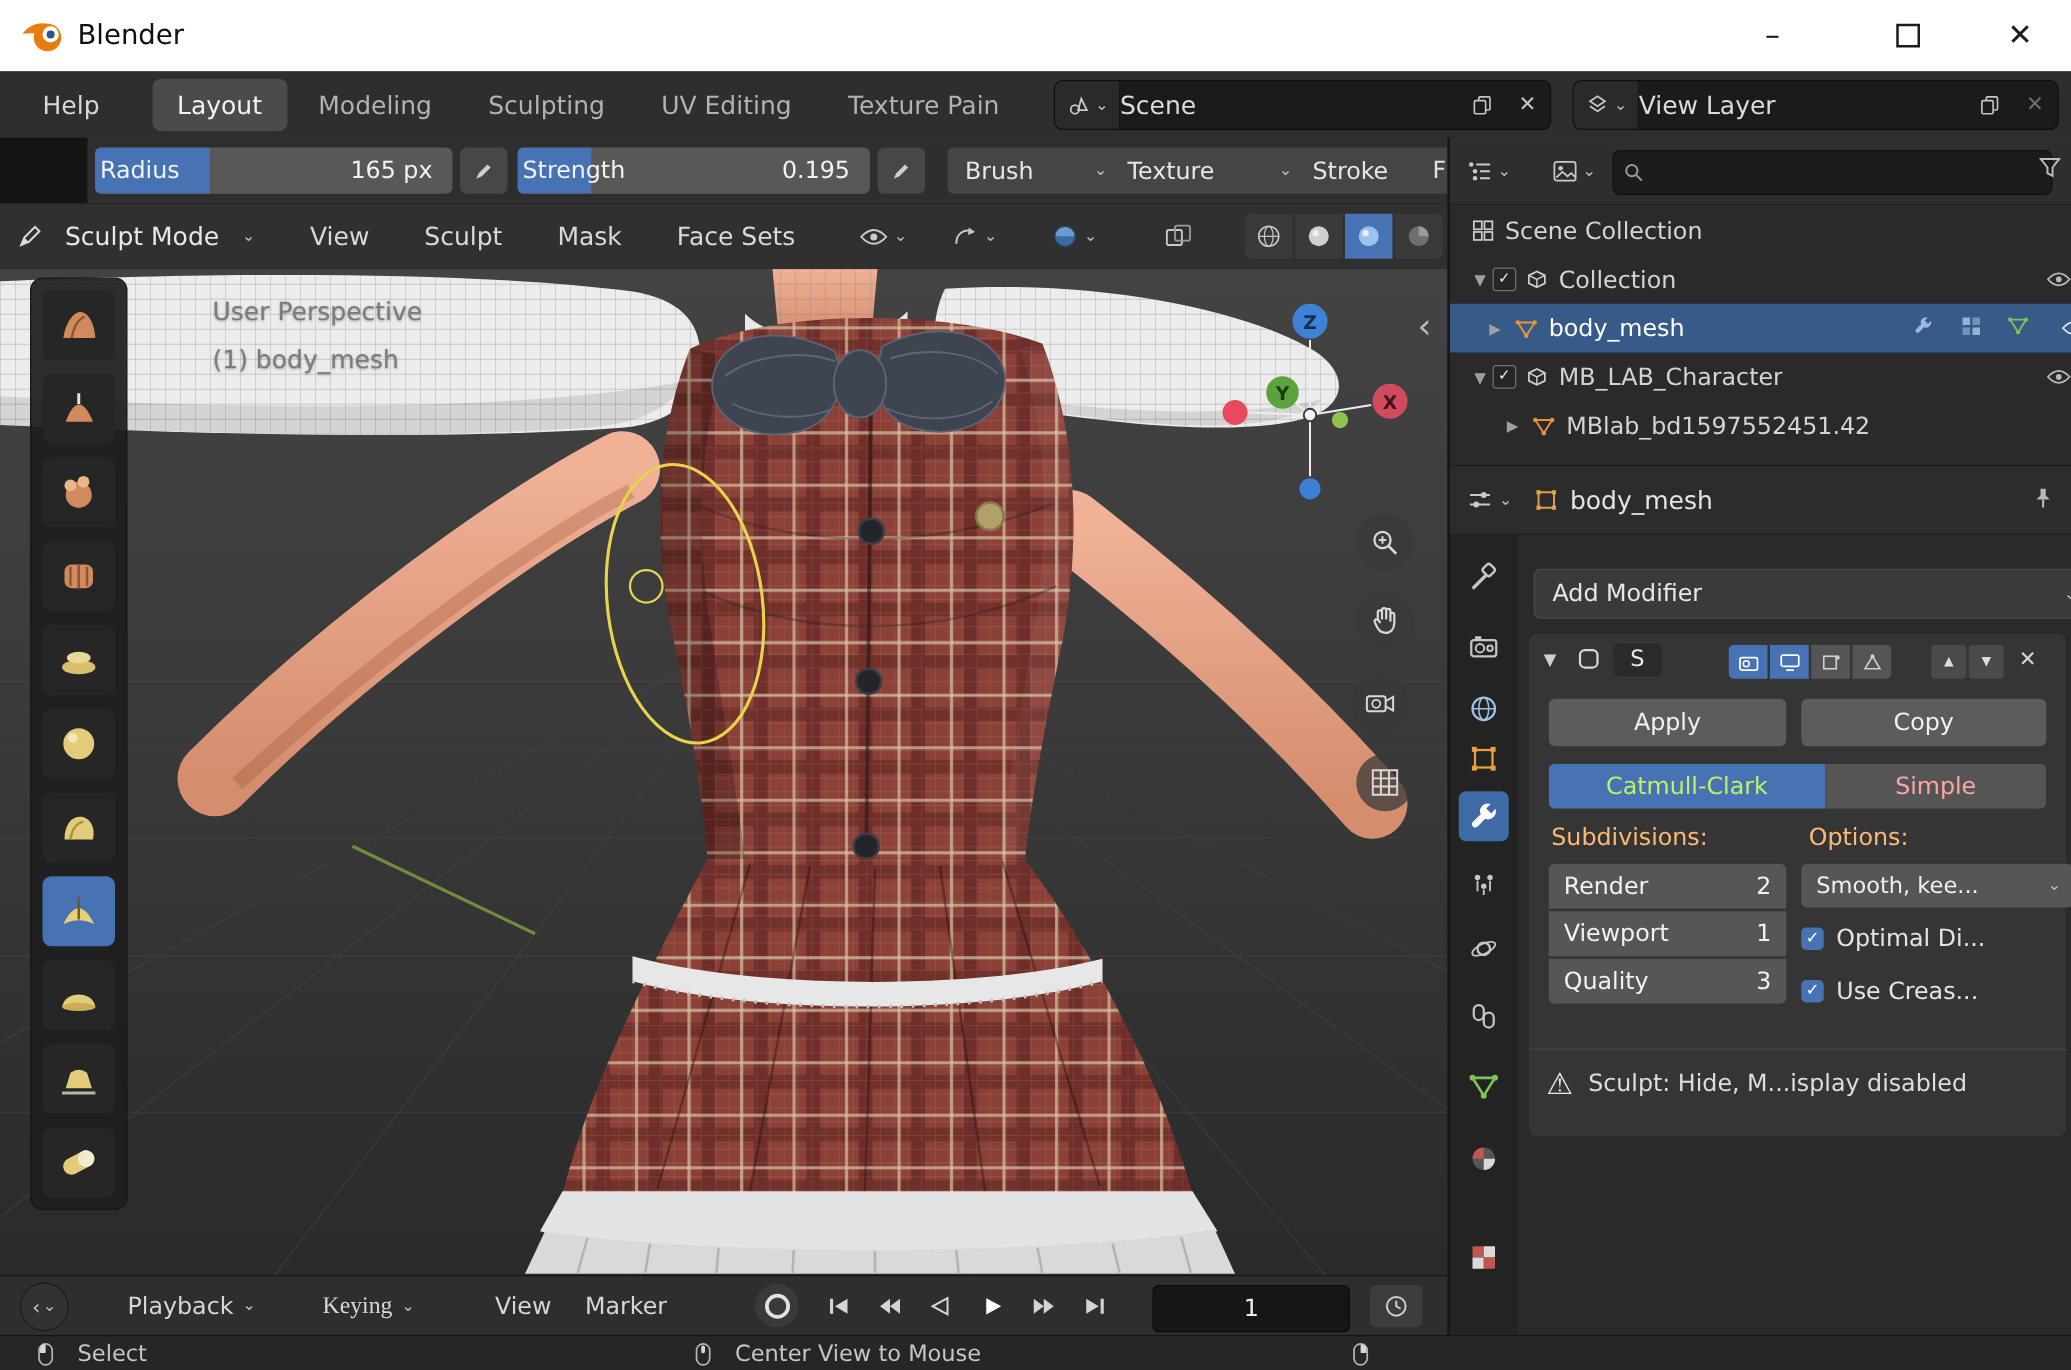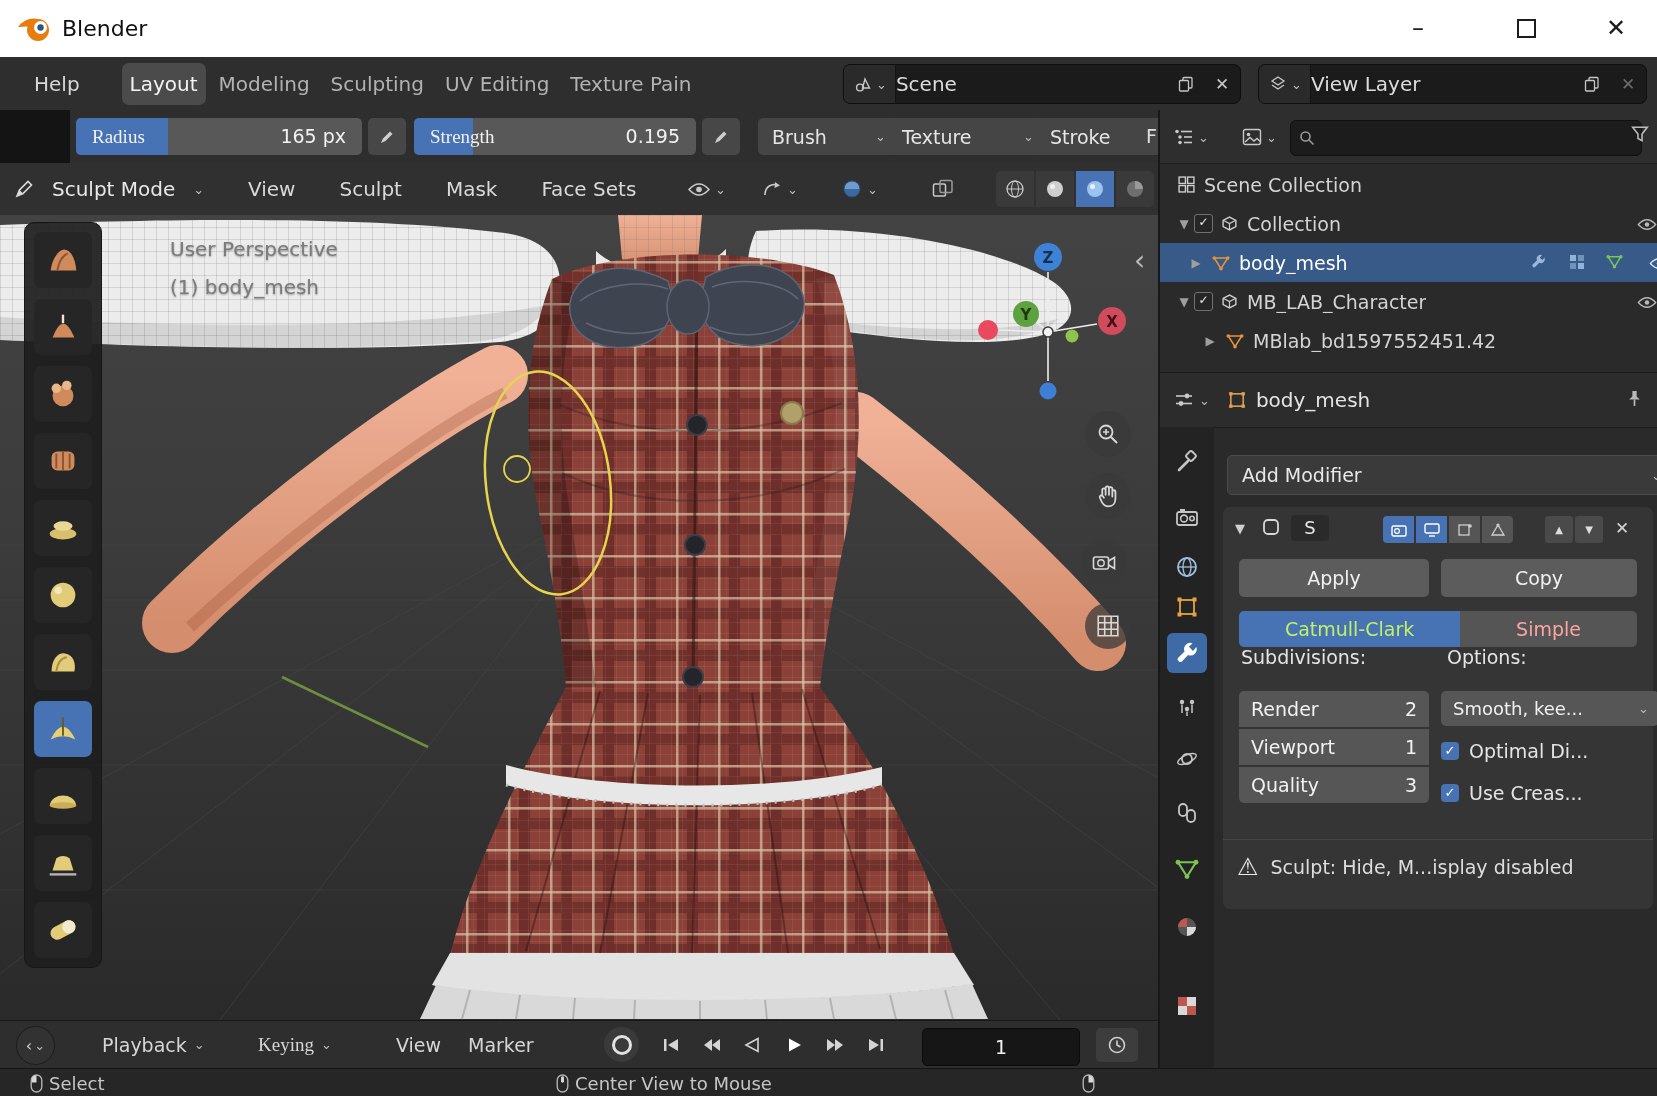--- a/index.html
+++ b/index.html
@@ -12,41 +12,41 @@
   .tb-title{font-size:22px;color:#101010;margin-left:10px;}
   .win-btn{position:absolute;top:0;height:56px;width:72px;display:flex;align-items:center;
     justify-content:center;color:#1c1c1c;font-size:24px;cursor:default;}
   .win-min{left:1382px;}.win-max{left:1490px;}.win-close{left:1580px;}
   .max-glyph{width:15px;height:15px;border:2px solid #1c1c1c;display:inline-block;}
 
   
   .topbar{position:absolute;left:0;top:57px;width:1657px;height:53px;background:#2e2e2e;
     border-bottom:1px solid #1b1b1b;display:flex;align-items:center;}
   .help{color:#d8d8d8;font-size:20px;margin-left:34px;margin-right:42px;}
-  .tab{font-size:20px;color:#b2b2b2;padding:9px 8px;border-radius:7px;margin-right:5px;white-space:nowrap;}
+  .tab{font-size:20px;color:#b2b2b2;padding:9px 20px;border-radius:7px;margin-right:5px;white-space:nowrap;}
   .tab.active{background:#4b4b4b;color:#f3f3f3;}
   .id-field{position:absolute;height:38px;top:7px;background:#1b1b1b;border:1px solid #0f0f0f;
     border-radius:7px;display:flex;align-items:center;color:#dcdcdc;font-size:20px;}
   .scene-field{left:843px;width:396px;}
   .layer-field{left:1258px;width:387px;}
   .idf-iconseg{display:flex;align-items:center;padding:0 8px 0 10px;gap:4px;height:100%;
     background:#2a2a2a;border-radius:6px 0 0 6px;border-right:1px solid #141414;}
   .idf-label{flex:1;white-space:nowrap;overflow:hidden;}
   .idf-btn{width:36px;display:flex;align-items:center;justify-content:center;height:100%;color:#c6c6c6;font-size:17px;}
   .idf-btn.dim{color:#6d6d6d;}
   .chev{font-size:13px;color:#bdbdbd;line-height:1;}
 
   
   .toolrow{position:absolute;left:0;top:110px;width:1158px;height:53px;background:#2e2e2e;
     border-bottom:1px solid #232323;overflow:hidden;}
   .toolrow-stub{position:absolute;left:0;top:0;width:70px;height:53px;background:#141414;}
   .slider{position:absolute;top:8px;height:37px;background:#585858;border-radius:5px;overflow:hidden;}
   .slider .fill{position:absolute;left:0;top:0;bottom:0;background:#4772b3;}
   .slider span{position:absolute;font-size:19px;color:#f2f2f2;line-height:37px;z-index:1;}
-  .sl-lab{left:16px;font-family:Liberation Serif, serif;}.sl-val{right:16px;}
+  .sl-lab{left:4px;}.sl-val{right:16px;}
   .sl-radius{left:76px;width:286px;}.sl-radius .fill{width:32%;}
   .sl-strength{left:414px;width:282px;}.sl-strength .fill{width:21%;}
   .pen-btn{position:absolute;top:8px;width:38px;height:37px;background:#474747;border-radius:5px;
     display:flex;align-items:center;justify-content:center;}
   .pen1{left:368px;}.pen2{left:702px;}
   .dd{position:absolute;top:8px;height:37px;background:#454545;border-radius:5px;display:flex;
     align-items:center;justify-content:space-between;padding:0 10px 0 14px;color:#e6e6e6;font-size:19px;gap:8px;}
   .dd-brush{left:758px;width:114px;}
   .dd-texture{left:888px;width:132px;}
   .dd-stroke{left:1036px;width:118px;}
@@ -98,21 +98,21 @@
   .tr-btn{width:38px;height:35px;display:flex;align-items:center;justify-content:center;border-radius:4px;}
   .frame-field{position:absolute;left:922px;top:7px;width:152px;height:34px;background:#161616;
     border:1px solid #0c0c0c;border-radius:5px;color:#f0f0f0;font-size:19px;text-align:center;
     font-family:inherit;}
   .tl-clock{position:absolute;left:1096px;top:7px;width:42px;height:34px;background:#3d3d3d;border-radius:5px;
     display:flex;align-items:center;justify-content:center;}
 
   
   .statusbar{position:absolute;left:0;top:1068px;width:1657px;height:28px;background:#262626;
     border-top:1px solid #151515;color:#c6c6c6;font-size:18px;}
-  .sb-item{position:absolute;top:0;height:28px;display:flex;align-items:center;gap:6px;}
+  .sb-item{position:absolute;top:0;height:28px;display:flex;align-items:center;gap:19px;}
   .sb-select{left:30px;}.sb-center{left:556px;}.sb-right{left:1082px;}
 
   
   .outliner{position:absolute;left:1158px;top:110px;width:499px;height:262px;background:#2a2a2a;
     border-left:2px solid #181818;}
   .ol-header{position:absolute;left:0;top:0;width:100%;height:53px;background:#2e2e2e;border-bottom:1px solid #202020;}
   .ol-iconbtn{position:absolute;top:10px;height:34px;display:flex;align-items:center;gap:4px;}
   .ol-ib1{left:14px;}.ol-ib2{left:82px;}
   .ol-search{position:absolute;left:130px;top:10px;width:334px;height:34px;background:#1c1c1c;
     border:1px solid #101010;border-radius:6px;display:flex;align-items:center;padding:0 8px;gap:6px;}
@@ -163,21 +163,21 @@
   .mp-mv{width:28px;height:27px;background:#4a4a4a;color:#ddd;font-size:10px;display:flex;
     align-items:center;justify-content:center;border-radius:3px;}
   .mp-x{position:absolute;left:392px;top:11px;color:#d3d3d3;font-size:17px;}
   .mp-btn{position:absolute;top:52px;height:38px;background:#5c5c5c;border-radius:5px;color:#f1f1f1;
     font-size:19px;display:flex;align-items:center;justify-content:center;}
   .mp-apply{left:16px;width:190px;}.mp-copy{left:218px;width:196px;}
   .mp-seg{position:absolute;left:16px;top:104px;width:398px;height:36px;display:flex;border-radius:5px;
     overflow:hidden;font-size:19px;}
   .seg-a{flex:1.25;background:#4772b3;color:#bef264;display:flex;align-items:center;justify-content:center;}
   .seg-b{flex:1;background:#555;color:#fca5a5;display:flex;align-items:center;justify-content:center;}
-  .mp-col-label{position:absolute;top:139px;color:#e5e5e5;font-size:19px;}
+  .mp-col-label{position:absolute;top:152px;color:#fdba74;font-size:19px;}
   .lab-sub{left:18px;}.lab-opt{left:224px;}
   .numstack{position:absolute;left:16px;top:184px;width:190px;}
   .num{height:36px;background:#565656;display:flex;align-items:center;justify-content:space-between;
     padding:0 12px;color:#f2f2f2;font-size:19px;margin-bottom:2px;}
   .num:first-child{border-radius:5px 5px 0 0;}
   .num:last-child{border-radius:0 0 5px 5px;margin-bottom:0;}
   .mp-dd{position:absolute;left:218px;top:184px;width:196px;height:35px;background:#565656;border-radius:5px;
     display:flex;align-items:center;justify-content:space-between;padding:0 10px 0 12px;color:#f0f0f0;font-size:18px;}
   .mp-cb{position:absolute;left:218px;display:flex;align-items:center;gap:10px;color:#e4e4e4;font-size:19px;}
   .cb1{top:233px;}.cb2{top:275px;}

